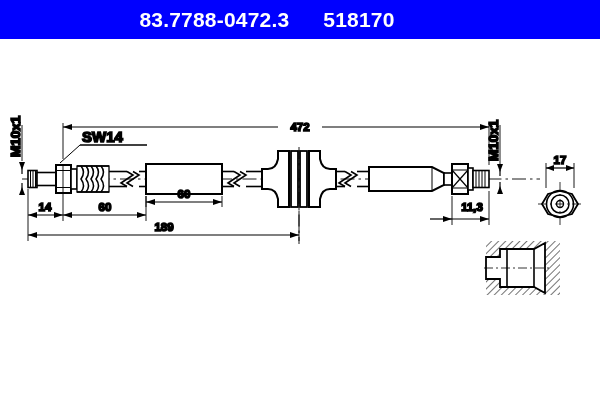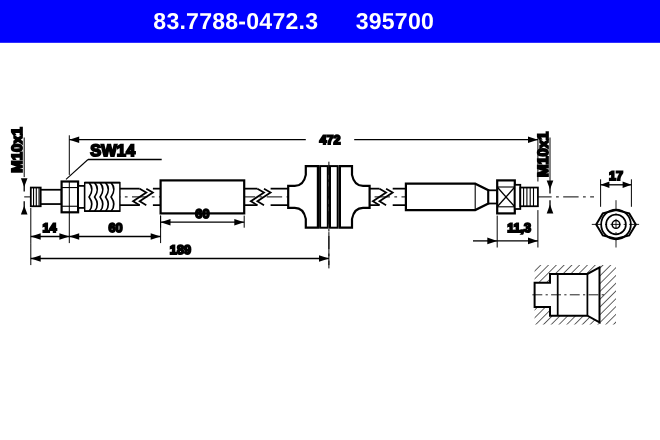--- a/index.html
+++ b/index.html
@@ -82,21 +82,21 @@
   }
 </style>
 </head>
 <body>
 
 <div id="page">
 
   <div id="header-bar">
     <div id="header-inner">
       <span class="hdr-text">83.7788-0472.3</span>
-      <span class="hdr-text">395700</span>
+      <span class="hdr-text">518170</span>
     </div>
   </div>
 
   <div id="drawing-area">
     <svg id="drawing-svg" width="600" height="361" viewBox="0 0 600 361">
 
       <defs>
         <pattern id="hatch" width="5" height="5" patternTransform="rotate(45)" patternUnits="userSpaceOnUse">
           <line x1="0" y1="0" x2="0" y2="5" stroke="#000" stroke-width="1.1"></line>
         </pattern>

